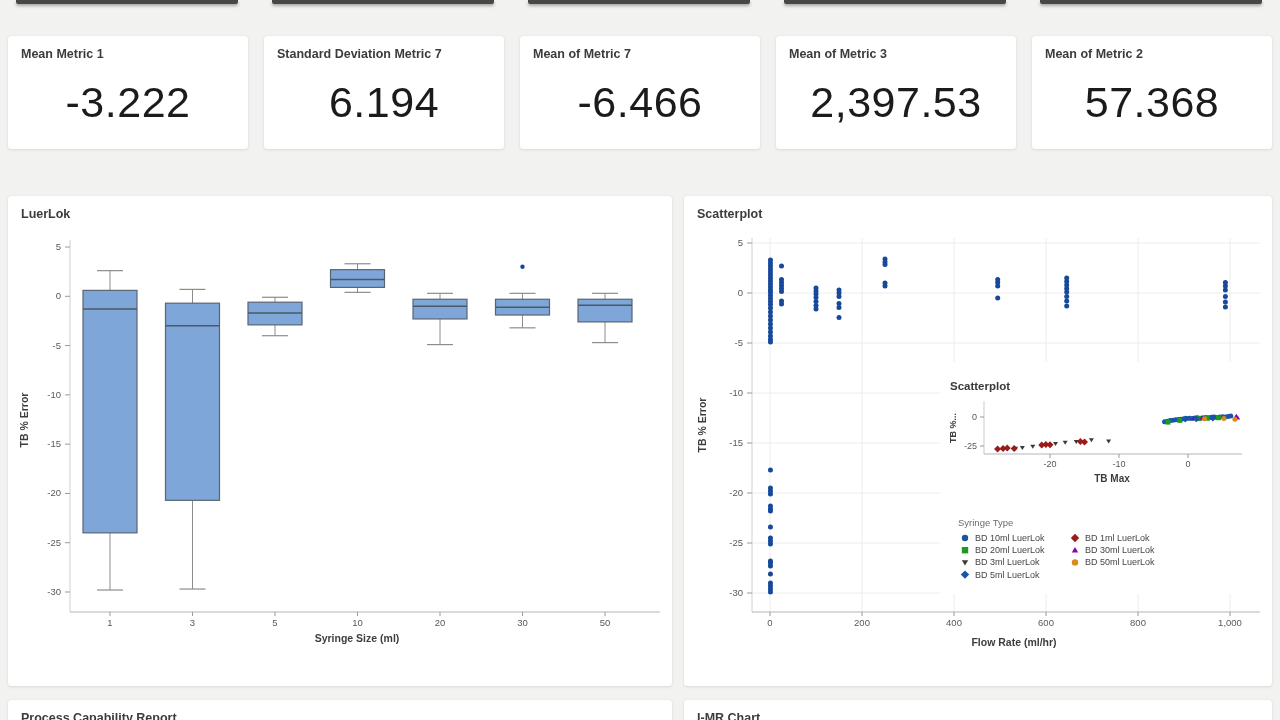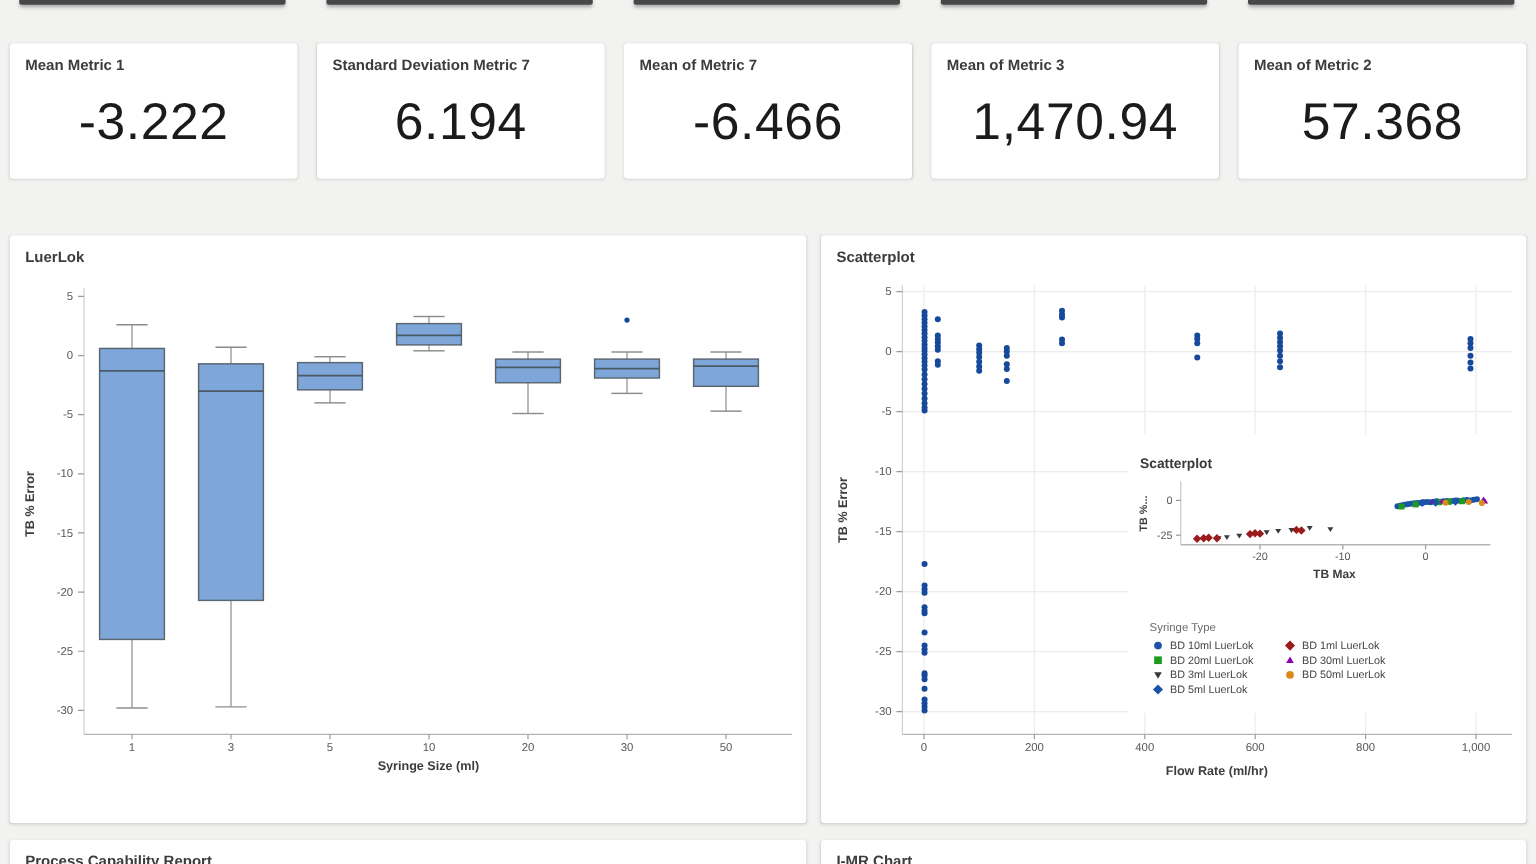--- a/index.html
+++ b/index.html
@@ -60,21 +60,21 @@
 <div class="card metric-card m1">
   <div class="card-title">Standard Deviation Metric 7</div>
   <div class="metric-value">6.194</div>
 </div>
 <div class="card metric-card m2">
   <div class="card-title">Mean of Metric 7</div>
   <div class="metric-value">-6.466</div>
 </div>
 <div class="card metric-card m3">
   <div class="card-title">Mean of Metric 3</div>
-  <div class="metric-value">1,470.94</div>
+  <div class="metric-value">2,397.53</div>
 </div>
 <div class="card metric-card m4">
   <div class="card-title">Mean of Metric 2</div>
   <div class="metric-value">57.368</div>
 </div>
 
 <div class="card chart-card boxplot-card">
   <svg id="boxplot-svg" width="664" height="490" viewBox="0 0 664 490">
       <g>
         <line x1="62" y1="44" x2="62" y2="416" stroke="#d0d0d0" stroke-width="1"></line>

